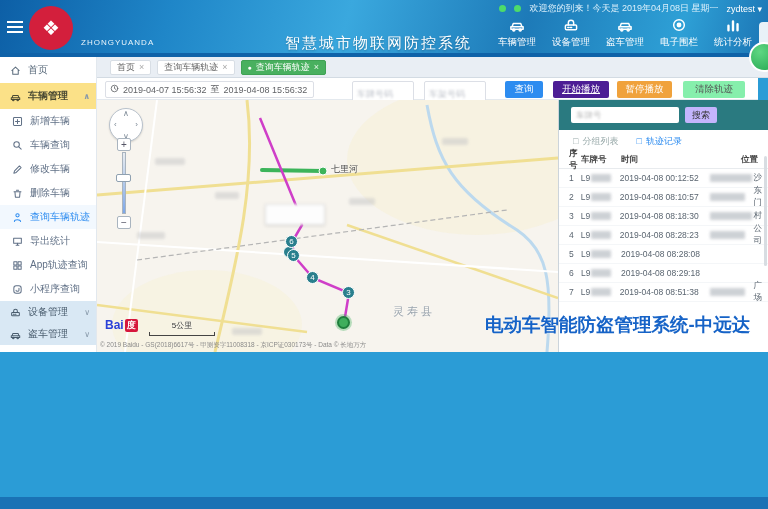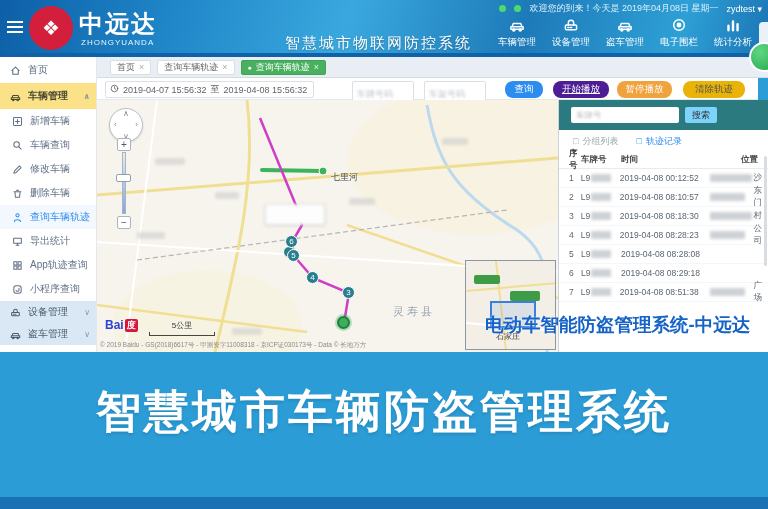--- a/index.html
+++ b/index.html
@@ -50,61 +50,61 @@
   .s-item.group { height:22px; background:#d9e8f4; color:#4a5d6e; }
   .s-item .chev { position:absolute; right:6px; font-size:8px; color:#8899aa; }
 
   
   .toolbar { position:absolute; left:97px; top:78px; width:661px; height:22px; background:#fff; border-bottom:1px solid #e4e9ee; }
   .t-date { position:absolute; left:8px; top:3px; width:209px; height:17px; border:1px solid #dcdfe6; border-radius:2px;
     display:flex; align-items:center; gap:4px; padding:0 4px; font-size:9px; color:#606266; background:#fff; }
   .t-date svg { width:9px; height:9px; }
   .t-input { position:absolute; top:3px; height:17px; border:1px solid #dcdfe6; border-radius:2px; font-size:9px; padding:12px 4px; color:#606266; width:62px; font-family:inherit; }
   .t-input::placeholder { color:#c0c4cc; filter:blur(1px); }
-  .btn { position:absolute; top:3px; height:17px; border:none; border-radius:8px; font-size:9.5px; color:#fff; cursor:pointer; font-family:inherit; }
+  .btn { position:absolute; top:3px; height:17px; border:none; border-radius:2px; font-size:9.5px; color:#fff; cursor:pointer; font-family:inherit; }
   .b-query { left:408px; width:38px; background:#2d8cf0; }
   .b-play  { left:456px; width:56px; background:#4c1d95; text-decoration:underline; }
   .b-pause { left:520px; width:55px; background:#f0a23c; }
-  .b-clear { left:586px; width:62px; background:#eab308; color:#555; }
+  .b-clear { left:586px; width:62px; background:#86efac; color:#555; }
 
   
   .map { position:absolute; left:97px; top:100px; width:461px; height:252px; background:#f7f4ee; overflow:hidden; }
   .map svg.base { position:absolute; left:0; top:0; }
   .pan { position:absolute; left:12px; top:8px; width:34px; height:34px; border-radius:50%; background:#fff; border:1px solid #b9c2cc; box-shadow:0 1px 2px rgba(0,0,0,.15); }
   .pan b { position:absolute; font-size:8px; color:#7a8794; font-weight:normal; }
   .pan .n { left:13px; top:0px; } .pan .s { left:13px; bottom:0px; } .pan .w { left:4px; top:11px; } .pan .e { right:4px; top:11px; }
   .zbtn { position:absolute; left:20px; width:14px; height:13px; background:#fff; border:1px solid #a9b4bf; color:#556; font-size:10px; line-height:11px; text-align:center; cursor:pointer; border-radius:2px; }
   .ztrack { position:absolute; left:25px; top:52px; width:4px; height:62px; background:linear-gradient(#e8ecf0,#7da7e8); border:1px solid #a9b4bf; }
   .zhandle { position:absolute; left:19px; top:74px; width:15px; height:8px; background:#fff; border:1px solid #8fa0b0; border-radius:2px; cursor:grab; }
   .blur-box { position:absolute; background:#fdfdfd; border:1px solid #e0e0e0; filter:blur(1.5px); box-shadow:0 1px 2px rgba(0,0,0,.12); }
   .smudge { position:absolute; background:#c9c9c9; opacity:.55; filter:blur(1.5px); border-radius:2px; }
   .mk { position:absolute; width:13px; height:13px; border-radius:50%; background:#2a7f8d; border:1px solid #fff; color:#fff; font-size:8px; text-align:center; line-height:12px; z-index:4; }
   .mk-hidden { position:absolute; width:12px; height:12px; border-radius:50%; background:#2a7f8d; border:1px solid #fff; z-index:3; }
   .mk-start { position:absolute; width:13px; height:13px; border-radius:50%; background:#3fae5c; border:2px solid #1f7f3c; box-shadow:0 0 0 2px rgba(63,174,92,.35); z-index:4; }
-  .map-label { position:absolute; font-size:9px; color:#4a4a4a; text-shadow:0 0 2px #fff;margin-top:8px; }
+  .map-label { position:absolute; font-size:9px; color:#4a4a4a; text-shadow:0 0 2px #fff; }
   .county { position:absolute; font-size:11px; color:#9aa4ad; letter-spacing:3px; text-shadow:0 0 2px #fff; }
   .bd-logo { position:absolute; left:8px; top:218px; display:flex; align-items:center; gap:1px; z-index:6; }
   .bd-logo .bai { color:#2b41d8; font-weight:bold; font-size:12px; }
   .bd-logo .du { background:#d6173c; color:#fff; font-size:9px; width:13px; height:13px; line-height:13px; text-align:center; border-radius:2px; font-weight:bold; }
   .scale-wrap { position:absolute; left:52px; top:220px; z-index:6; text-align:center; }
   .scale-txt { font-size:8px; color:#333; text-shadow:0 0 2px #fff; }
   .scale-bar { width:66px; height:4px; border-left:1.5px solid #444; border-right:1.5px solid #444; border-bottom:1.5px solid #444; margin-top:1px; }
   .copyright { position:absolute; left:3px; top:241px; font-size:6.5px; color:#8a8a8a; white-space:nowrap; z-index:6; }
   .inset { position:absolute; left:368px; top:160px; width:91px; height:90px; background:#f3efe7; border:1px solid #8b97a3; z-index:5; overflow:hidden; }
   .inset .pill { position:absolute; background:#3f9c46; border-radius:2px; }
   .inset .view { position:absolute; left:24px; top:40px; width:46px; height:27px; border:2px solid #3a7fe0; background:rgba(58,127,224,.13); }
   .inset .city { position:absolute; left:30px; top:70px; font-size:8px; color:#444; }
   .watermark { position:absolute; left:485px; top:312px; font-size:18.5px; font-weight:bold; color:#1663c7; white-space:nowrap; z-index:40; text-shadow:0 0 2px rgba(255,255,255,.7); }
 
   
   .panel { position:absolute; left:558px; top:100px; width:210px; height:252px; background:#fff; border-left:1px solid #ccd4db; }
   .p-head { position:absolute; left:0; top:0; width:100%; height:30px; background:#2a7a80; display:flex; align-items:center; gap:6px; padding:0 12px; }
   .p-search { width:108px; height:16px; border:none; border-radius:2px; font-size:8.5px; padding:0 5px; font-family:inherit; }
   .p-search::placeholder { color:#bbb; filter:blur(1px); }
-  .p-btn { width:32px; height:16px; background:#7dd3fc; border:none; border-radius:2px; font-size:9px; color:#333; cursor:pointer; font-family:inherit; }
+  .p-btn { width:32px; height:16px; background:#c4b5fd; border:none; border-radius:2px; font-size:9px; color:#333; cursor:pointer; font-family:inherit; }
   .p-opts { position:absolute; left:0; top:30px; width:100%; height:22px; display:flex; align-items:center; gap:18px; padding:0 14px; }
   .p-opt { font-size:9px; color:#9aa; display:flex; gap:4px; align-items:center; cursor:pointer; }
   .p-opt.blue { color:#2d8cf0; }
   .p-table { position:absolute; left:0; top:52px; width:100%; }
   .p-tr { display:flex; height:19px; align-items:center; font-size:8.5px; color:#5a6570; border-bottom:1px solid #f4f6f8; }
   .p-tr.head { color:#444; font-weight:bold; height:17px; border-bottom:1px solid #e8ebee; }
   .c-no { width:22px; padding-left:10px; }
   .c-plate { width:40px; display:flex; align-items:center; gap:1px; }
   .c-time { width:92px; }
   .c-loc { flex:1; text-align:right; padding-right:6px; display:flex; justify-content:flex-end; align-items:center; gap:2px; }
@@ -121,21 +121,20 @@
 
 <div class="screen">
 
   <div class="header">
     <div class="hamburger">
         <i></i>
         <i></i>
         <i></i>
       </div>
     <div class="logo-circle">❖</div>
-    <div class="logo-cn">中远达</div>
     <div class="logo-en">ZHONGYUANDA</div>
     <div class="sys-title">智慧城市物联网防控系统</div>
     <div class="topbar">
       <span class="status-dot"></span>
       <span class="status-dot"></span>
       <span>欢迎您的到来！今天是 2019年04月08日 星期一</span>
       <span class="user">
         <span>zydtest</span> <span>▾</span>
       </span>
     </div>
@@ -401,31 +400,20 @@
     <span class="county" style="left:296px;top:204px">灵寿县</span>
 
     <div style="display:contents"></div>
     <span class="mk-hidden" style="left:186px;top:146px"></span>
     <span class="mk" style="left:188px;top:135px">6</span>
     <span class="mk" style="left:190px;top:149px">5</span>
     <span class="mk" style="left:209px;top:171px">4</span>
     <span class="mk" style="left:245px;top:186px">3</span>
     <span class="mk-start" style="left:240px;top:216px"></span>
 
-    <div class="inset">
-      <svg width="91" height="90">
-        <path d="M0 30 L91 22" stroke="#f0df92" stroke-width="2" fill="none"></path>
-        <path d="M30 0 L40 90" stroke="#f0df92" stroke-width="2" fill="none"></path>
-        <path d="M0 62 L91 70" stroke="#ffffff" stroke-width="2" fill="none"></path>
-      </svg>
-      <span class="pill" style="left:8px;top:14px;width:26px;height:9px"></span>
-      <span class="pill" style="left:44px;top:30px;width:30px;height:10px"></span>
-      <span class="view"></span>
-      <span class="city">石家庄</span>
-    </div>
 
     <div class="bd-logo">
       <span class="bai">Bai</span>
         <span class="du">度</span>
     </div>
     <div class="scale-wrap">
       <div class="scale-txt">5公里</div>
       <div class="scale-bar"></div>
     </div>
     <div class="copyright">© 2019 Baidu - GS(2018)6617号 - 甲测资字11008318 - 京ICP证030173号 - Data © 长地万方</div>
@@ -544,17 +532,16 @@
             </span>
           </div>
         </div>
     </div>
     <div class="p-scroll"></div>
   </div>
 
   <div class="watermark">电动车智能防盗管理系统-中远达</div>
 
   <div class="banner">
-    <div class="banner-title">智慧城市车辆防盗管理系统</div>
     <div class="banner-strip"></div>
   </div>
 
 </div>
 
 </body></html>

